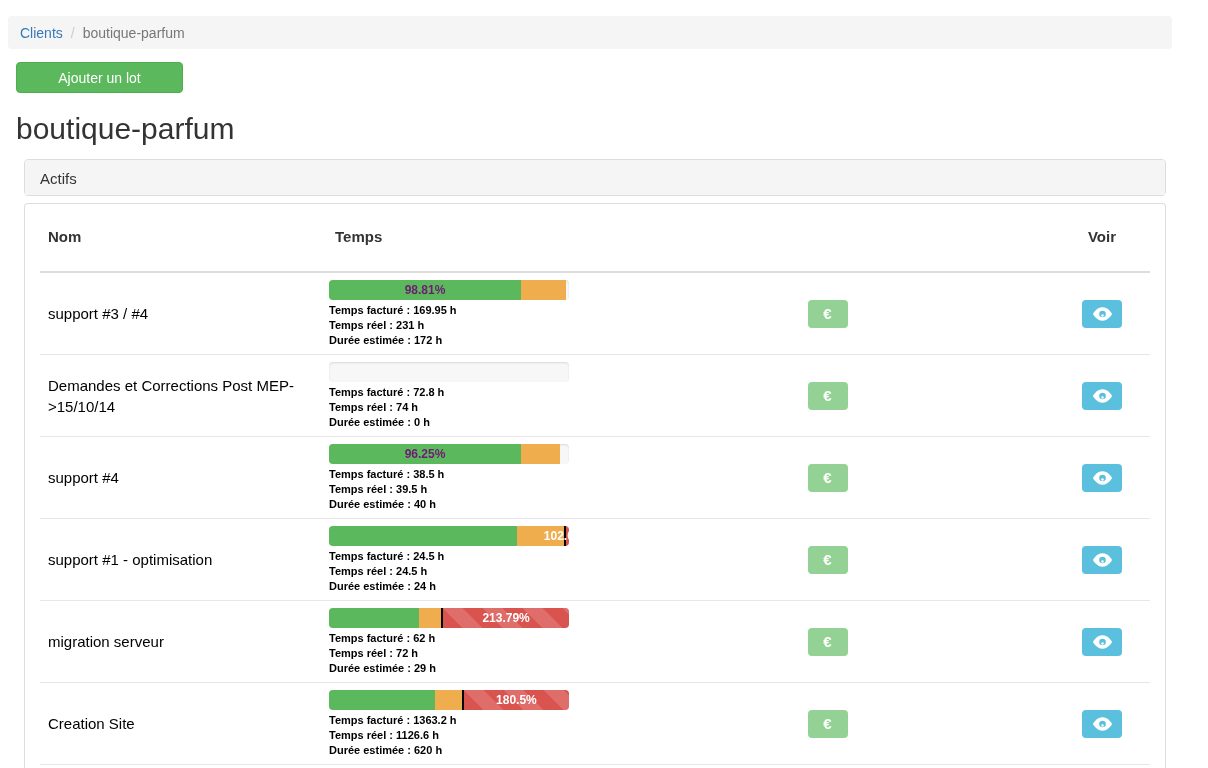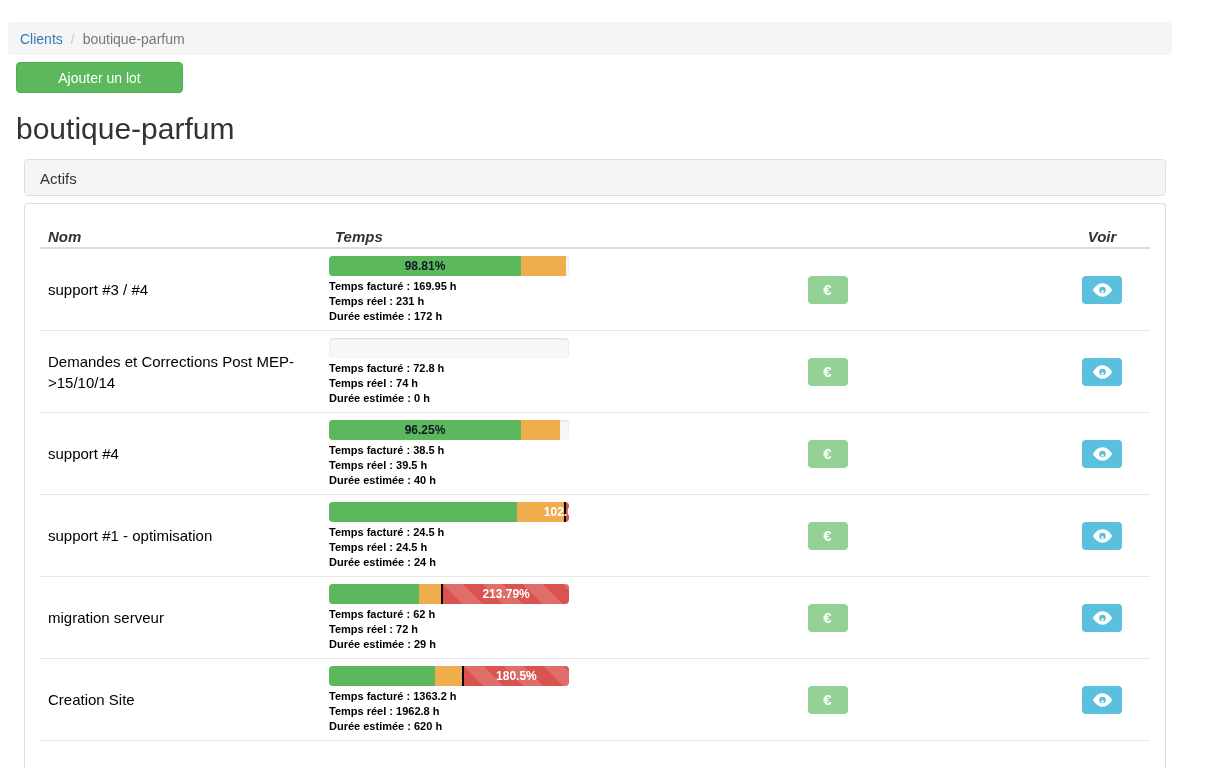--- a/index.html
+++ b/index.html
@@ -1,20 +1,20 @@
 <!DOCTYPE html>
 <html><head>
 <meta charset="utf-8">
 <style>
   * { margin:0; padding:0; box-sizing:border-box; }
   html,body { width:1208px; height:768px; overflow:hidden; background:#fff;
               font-family:"Liberation Sans", sans-serif; color:#333; }
 
   
-  .breadcrumb { position:absolute; left:8px; top:22px; width:1164px; height:33px;
+  .breadcrumb { position:absolute; left:8px; top:16px; width:1164px; height:33px;
                 background:#f5f5f5; border-radius:4px; padding:8px 12px; font-size:14px;
                 display:flex; align-items:center; gap:8px; }
   .breadcrumb a { color:#337ab7; text-decoration:none; cursor:pointer; }
   .breadcrumb .sep { color:#ccc; }
   .breadcrumb .current { color:#777; }
 
   
   .btn-add { position:absolute; left:16px; top:62px; width:167px; height:31px;
              background:#5cb85c; border:1px solid #4cae4c; border-radius:4px;
              color:#fff; font-size:14px; font-family:inherit; cursor:pointer; }
@@ -28,41 +28,41 @@
   .panel-actifs { top:159px; }
   .panel-compta { top:203px; bottom:-20px; border-bottom:none; border-radius:4px 4px 0 0; }
   .panel-heading { background:#f5f5f5; padding:10px 15px; font-size:15px; color:#333;
                    border-radius:4px 4px 0 0; cursor:pointer; height:35px; }
   .panel-compta .panel-heading { border-bottom:1px solid #ddd; }
   .panel-body { padding:15px; }
 
   
   .tbl { width:100%; }
   .tbl-head { display:flex; border-bottom:2px solid #ddd; font-weight:bold; font-size:15px; }
-  .tbl-head > div { padding:9px 8px 2px;font-style:italic; }
+  .tbl-head > div { padding:9px 8px 26px; }
   .col-name { width:287px; }
   .col-time { width:250px; text-align:left; }
   .col-euro { flex:1; display:flex; justify-content:center; padding-left:24px; }
   .col-voir { width:96px; text-align:center; display:flex; justify-content:center; }
   .tbl-row { display:flex; align-items:center; height:82px; border-bottom:1px solid #e7e7e7; }
   .tbl-row .col-name { padding:8px; font-size:15px; color:#000000; line-height:21px; }
   .tbl-row .col-time { text-align:left; padding:4px 8px 4px 2px; }
 
   
   .bar { width:240px; height:20px; background:#f7f7f7; border-radius:4px; overflow:hidden;
          display:flex; box-shadow:inset 0 1px 2px rgba(0,0,0,.12); margin-bottom:3px; }
   .seg { height:100%; display:flex; align-items:center; justify-content:center; }
   .seg-green  { background:#5cb85c; }
   .seg-orange { background:#f0ad4e; }
   .seg-red    { background:#d9534f; border-left:2px solid #000;
                 background-image:linear-gradient(45deg, rgba(255,255,255,.15) 25%, transparent 25%,
                   transparent 50%, rgba(255,255,255,.15) 50%, rgba(255,255,255,.15) 75%,
                   transparent 75%, transparent);
                 background-size:40px 40px; }
-  .bar-label { font-size:12px; font-weight:bold; color:#0f172a; white-space:nowrap; line-height:20px; }
+  .bar-label { font-size:12px; font-weight:bold; color:#701a75; white-space:nowrap; line-height:20px; }
   .bar-label.light { color:#fff; }
 
   .time-line { font-size:11px; font-weight:bold; color:#000; line-height:15px; }
 
   
   .btn-euro { width:40px; height:28px; background:#94d194; border:none; border-radius:4px;
               color:#fff; font-size:15px; font-weight:bold; cursor:pointer; font-family:inherit; }
   .btn-eye  { width:40px; height:28px; background:#5bc0de; border:none; border-radius:4px;
               cursor:pointer; display:flex; align-items:center; justify-content:center; }
 </style>
@@ -239,21 +239,21 @@
     <div class="col-name">Creation Site</div>
     <div class="col-time">
       <div class="bar">
                 <div class="seg seg-green" style="width: 44.3213%;"></div>
                 <div class="seg seg-orange" style="width: 11.0803%;"></div>
                 <div class="seg seg-red" style="width: 44.5983%;">
                   <span class="bar-label light">180.5%</span>
                 </div>
               </div>
       <div class="time-line">Temps facturé : 1363.2 h</div>
-      <div class="time-line">Temps réel : 1962.8 h</div>
+      <div class="time-line">Temps réel : 1126.6 h</div>
       <div class="time-line">Durée estimée : 620 h</div>
     </div>
     <div class="col-euro">
       <button class="btn-euro">
         <span>€</span>
       </button>
     </div>
     <div class="col-voir">
       <button class="btn-eye">
         <svg width="19" height="14" viewBox="0 0 20 14">

